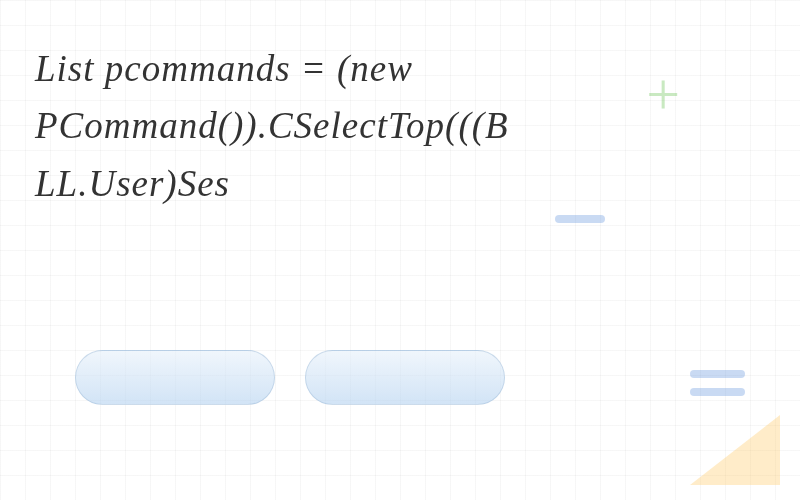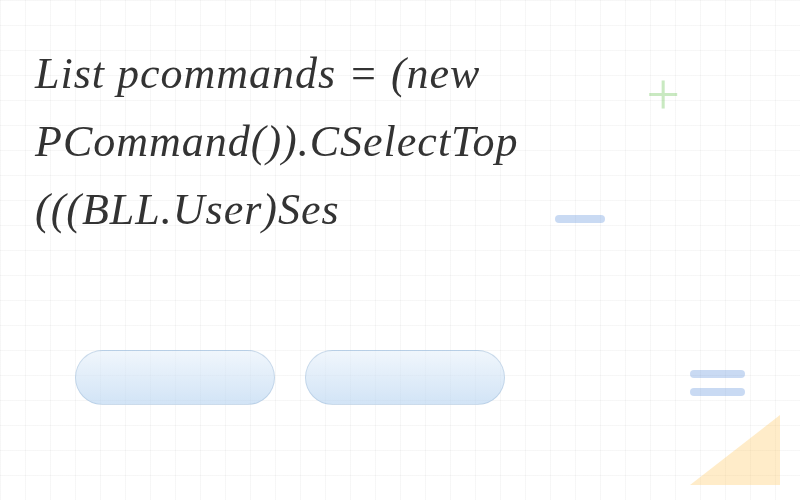--- a/index.html
+++ b/index.html
@@ -90,21 +90,21 @@
       width: 0;
       height: 0;
       border-left: 90px solid transparent;
       border-bottom: 70px solid rgba(255, 200, 100, 0.35);
     }
     .text-content {
       position: absolute;
       top: 40px;
       left: 35px;
       right: 280px;
-      font-size: 44px;
+      font-size: 37px;
       line-height: 1.55;
       color: #333333;
       font-style: italic;
       letter-spacing: 1px;
       word-wrap: break-word;
     }
   </style>
 </head>
 <body>
 

